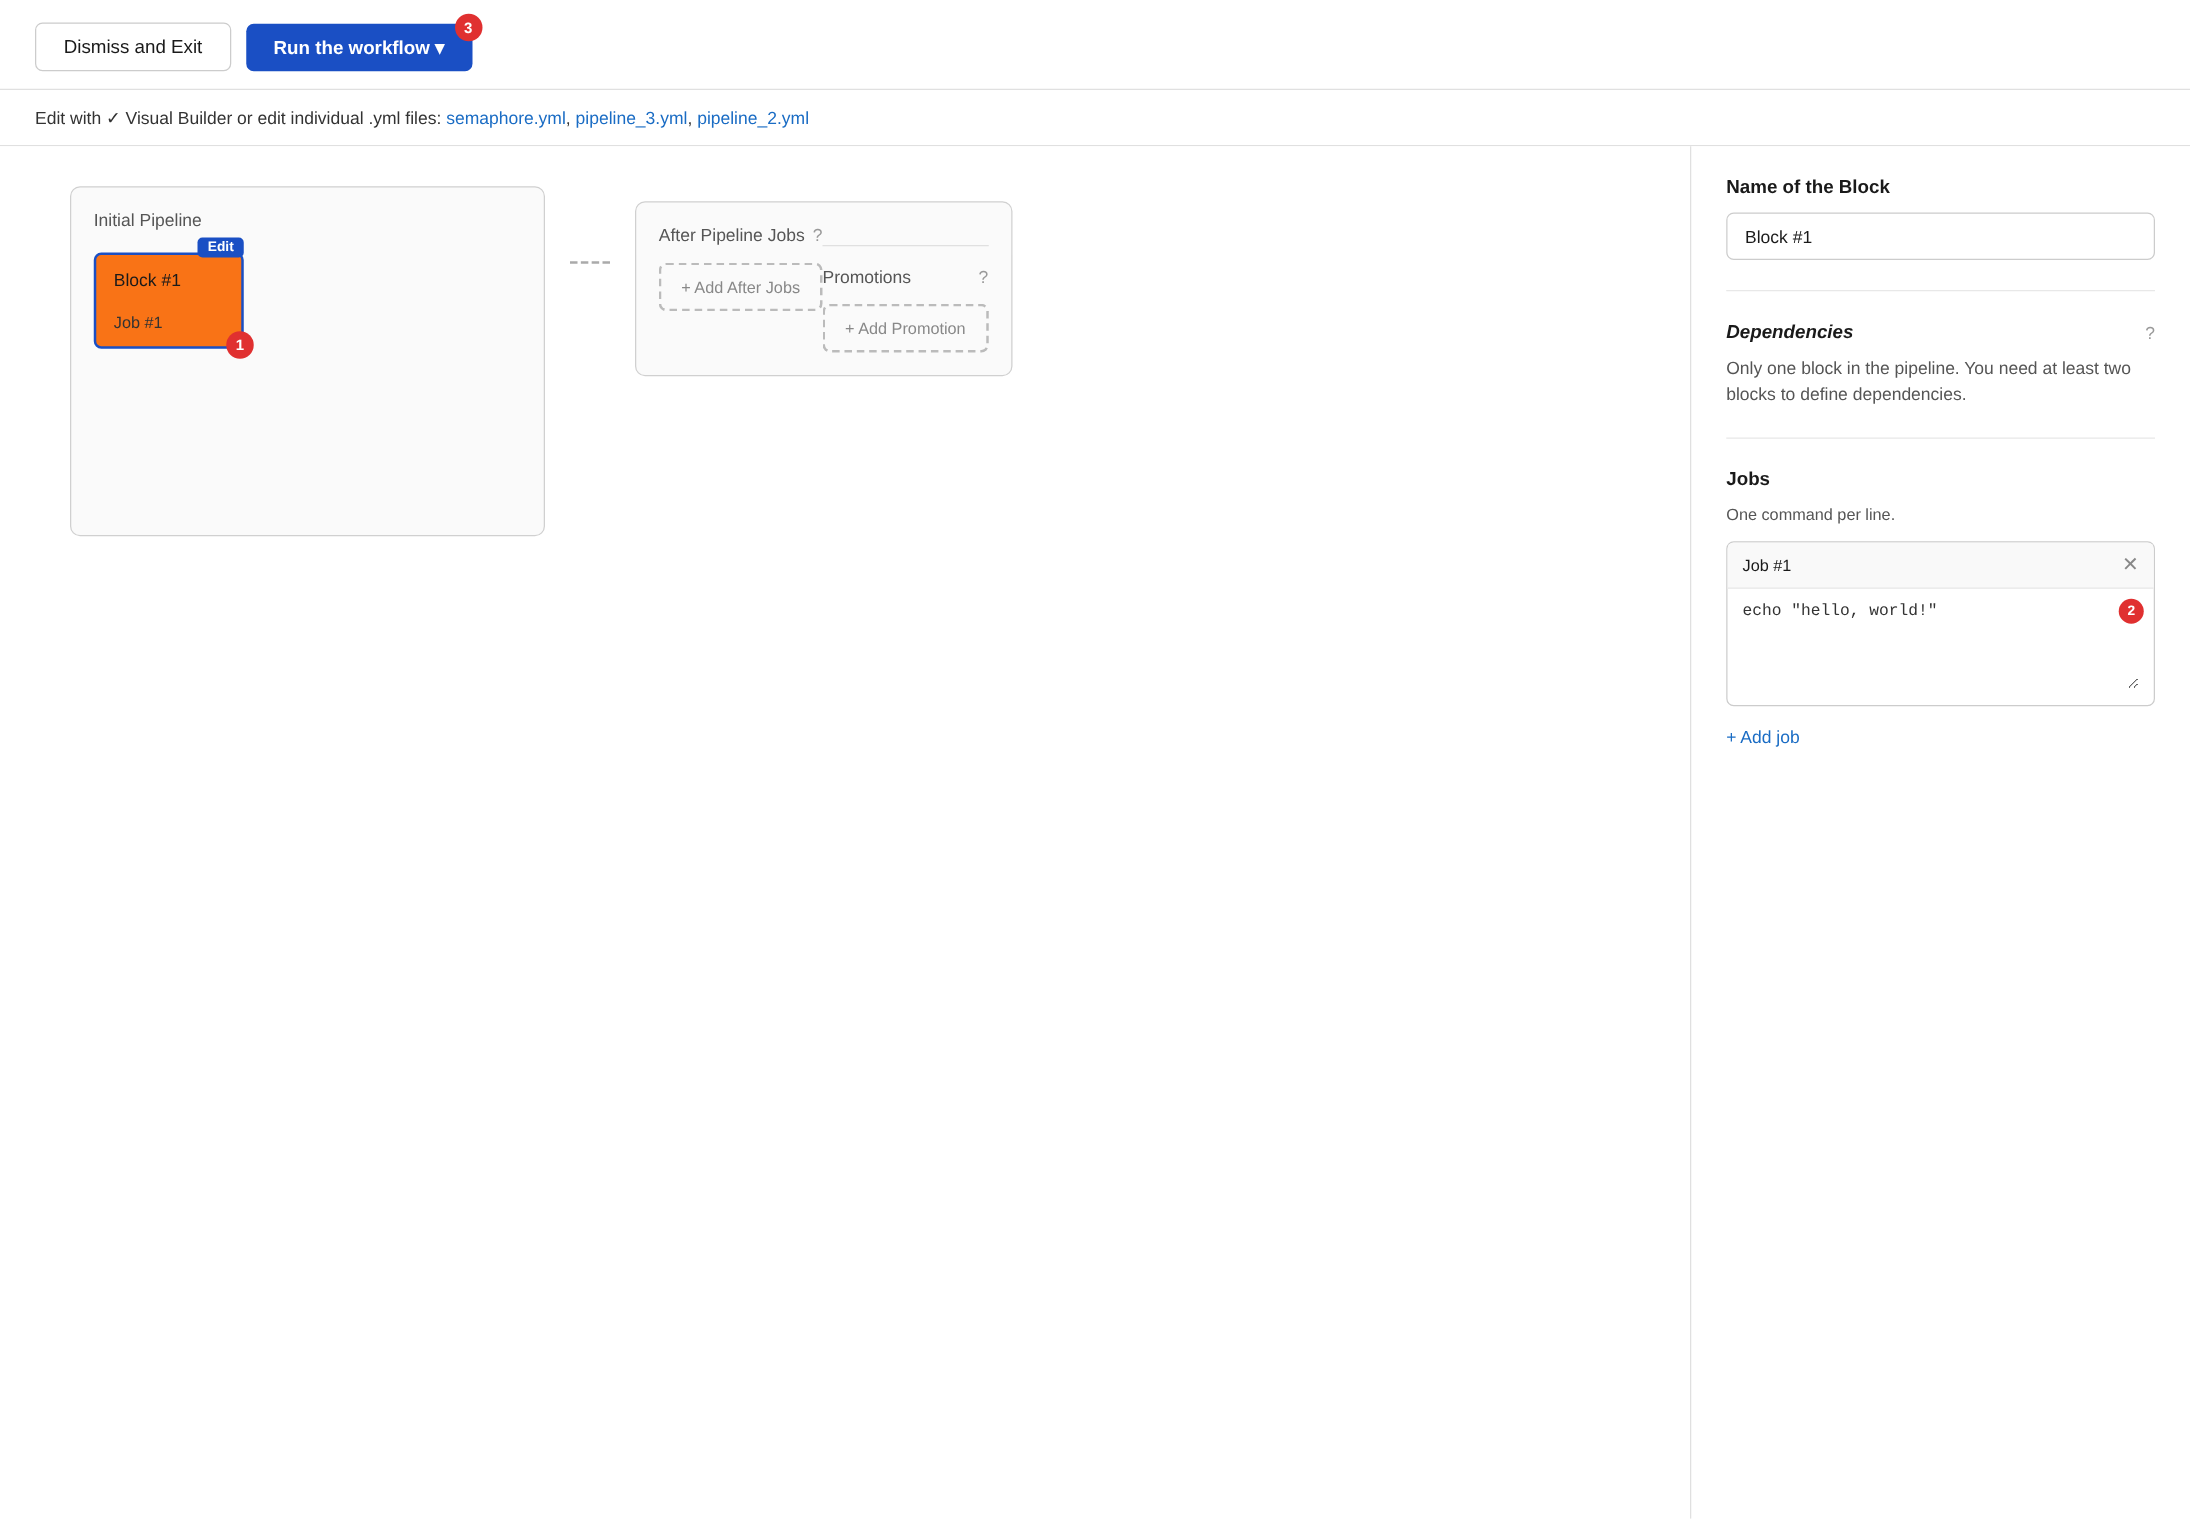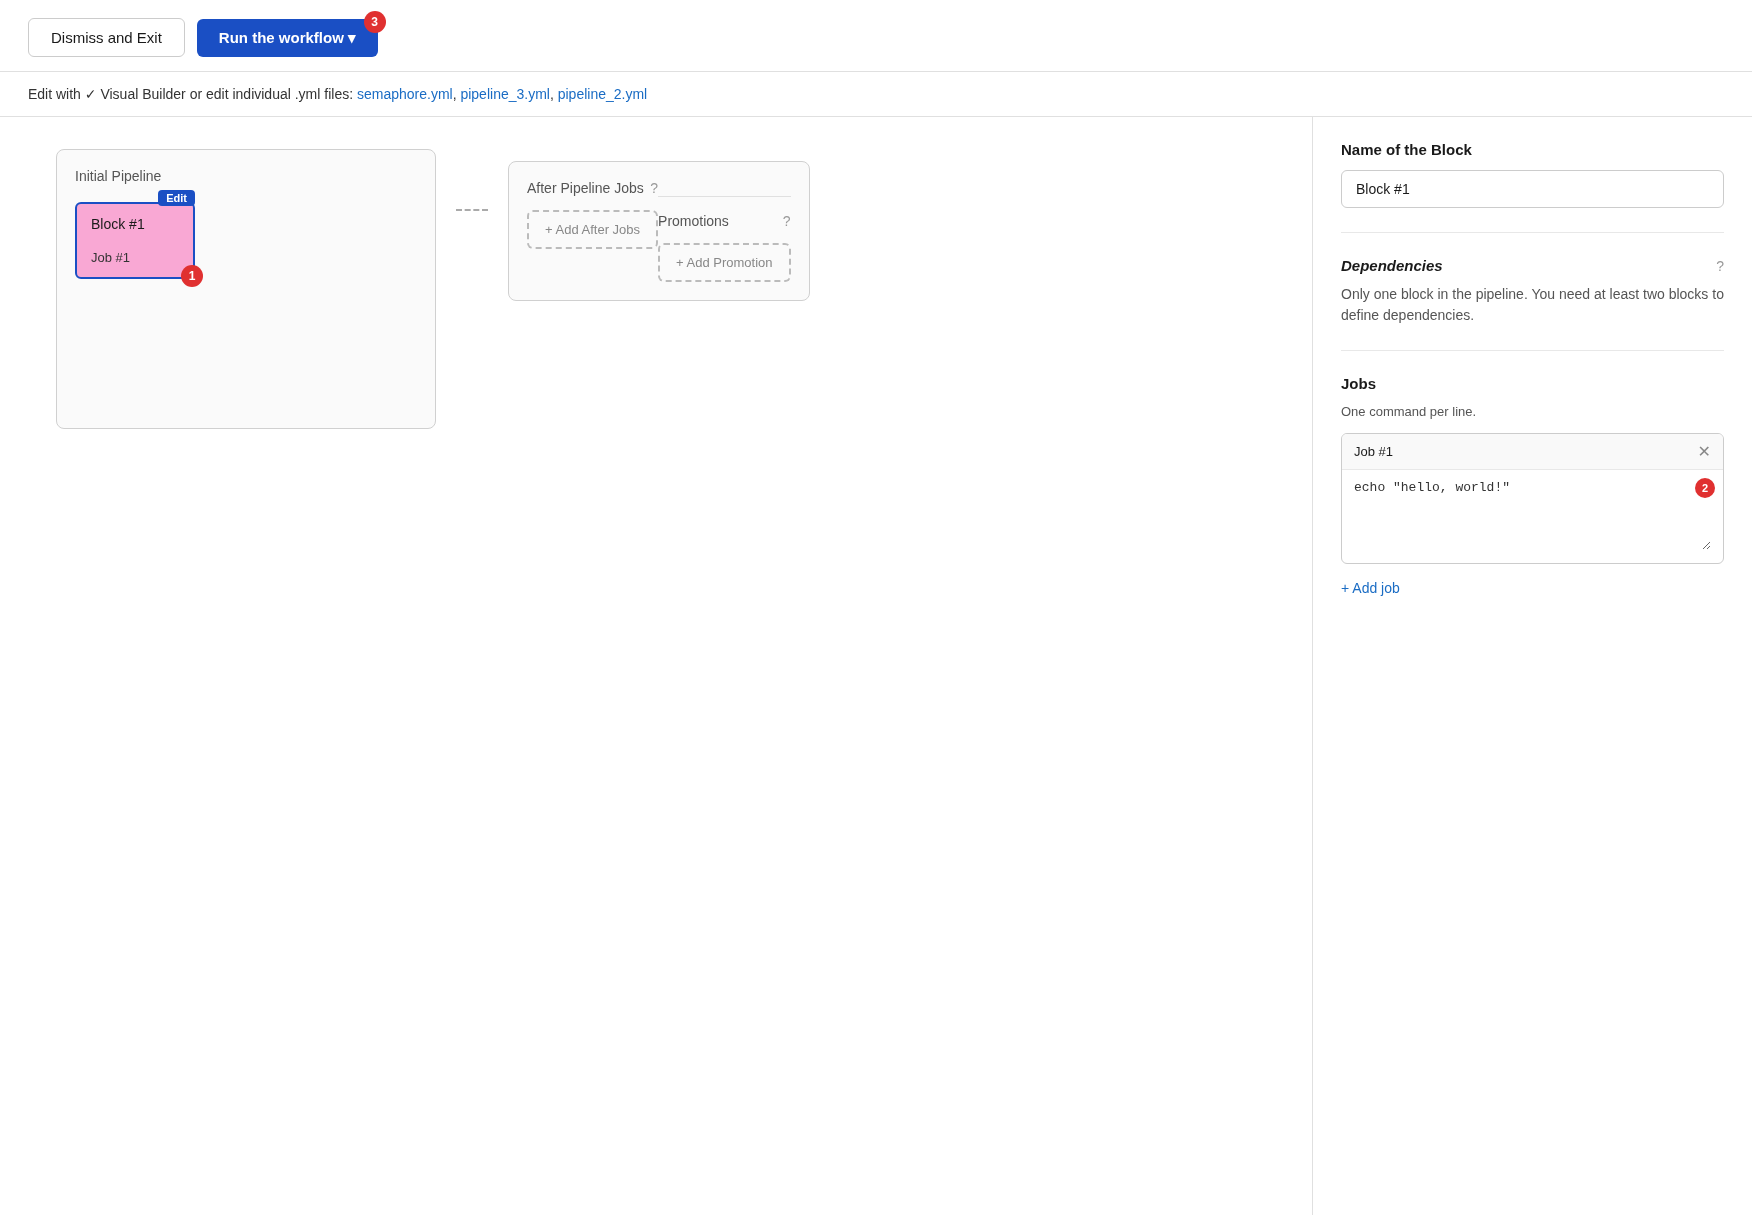--- a/index.html
+++ b/index.html
@@ -25,21 +25,21 @@
     
     .canvas { flex: 1; padding: 32px 28px; background: #fff; overflow: auto; }
     .pipeline-row { display: flex; align-items: flex-start; gap: 16px; padding-left: 28px; }
 
     
     .pipeline-box { border: 1.5px solid #d0d0d0; border-radius: 8px; padding: 18px; min-width: 380px; min-height: 280px; background: #fafafa; }
     .pipeline-title { font-size: 14px; color: #555; margin-bottom: 18px; }
     .blocks-row { display: flex; align-items: center; gap: 16px; }
 
     
-    .block-card { position: relative; border: 2.5px solid #1a4fc4; border-radius: 6px; padding: 12px 14px; min-width: 120px; background: #f9a8d4; cursor: pointer; }
+    .block-card { position: relative; border: 2.5px solid #1a4fc4; border-radius: 6px; padding: 12px 14px; min-width: 120px; background: #f97316; cursor: pointer; }
     .block-card-edit-badge { position: absolute; top: -14px; right: -2px; background: #1a4fc4; color: #fff; font-size: 11px; font-weight: 600; padding: 2px 8px; border-radius: 4px; }
     .block-card-title { font-size: 14px; font-weight: 500; margin-bottom: 18px; color: #1a1a1a; }
     .block-card-job { font-size: 13px; color: #333; }
     .block-card-badge { position: absolute; bottom: -10px; right: -10px; background: #e03030; color: #fff; border-radius: 50%; width: 22px; height: 22px; display: flex; align-items: center; justify-content: center; font-size: 12px; font-weight: 700; }
 
     
     .add-block-btn { border: 2px dashed #bbb; border-radius: 6px; padding: 12px 18px; min-width: 120px; min-height: 80px; display: flex; align-items: center; justify-content: center; color: #888; font-size: 13px; cursor: pointer; background: transparent; }
 
     
     .connector { display: flex; align-items: flex-start; padding-top: 60px; padding-left: 4px; padding-right: 4px; }
@@ -49,21 +49,21 @@
     .side-box { border: 1.5px solid #d0d0d0; border-radius: 8px; padding: 18px; min-width: 240px; background: #fafafa; display: flex; flex-direction: row; gap: 0; margin-top: 12px; }
     .side-section { margin-bottom: 0; }
     .side-section + .side-section { border-top: 1px solid #e0e0e0; padding-top: 16px; margin-top: 16px; }
     .side-section-header { display: flex; align-items: center; justify-content: space-between; margin-bottom: 14px; }
     .side-section-title { font-size: 14px; color: #555; }
     .help-icon { color: #999; font-size: 14px; cursor: pointer; }
 
     .add-after-btn, .add-promo-btn { border: 2px dashed #bbb; border-radius: 6px; padding: 10px 16px; display: flex; align-items: center; justify-content: center; color: #888; font-size: 13px; cursor: pointer; background: transparent; }
 
     
-    .right-panel { width: 440px; border-left: 1px solid #e0e0e0; padding: 24px 28px; overflow-y: auto; background: #fff; }
+    .right-panel { width: 400px; border-left: 1px solid #e0e0e0; padding: 24px 28px; overflow-y: auto; background: #fff; }
     .panel-section { margin-bottom: 24px; }
     .panel-section + .panel-section { border-top: 1px solid #e8e8e8; padding-top: 24px; }
     .panel-label { font-size: 15px; font-weight: 700; margin-bottom: 12px; color: #1a1a1a; }
     .panel-input { width: 100%; border: 1.5px solid #ccc; border-radius: 6px; padding: 10px 14px; font-size: 14px; color: #1a1a1a; outline: none; }
     .deps-header { display: flex; align-items: center; justify-content: space-between; margin-bottom: 10px; }
     .deps-text { font-size: 14px; color: #555; line-height: 1.5; }
 
     
     .jobs-sub-label { font-size: 13px; color: #555; margin-bottom: 14px; }
     .job-card { border: 1.5px solid #ccc; border-radius: 6px; overflow: hidden; margin-bottom: 12px; }

